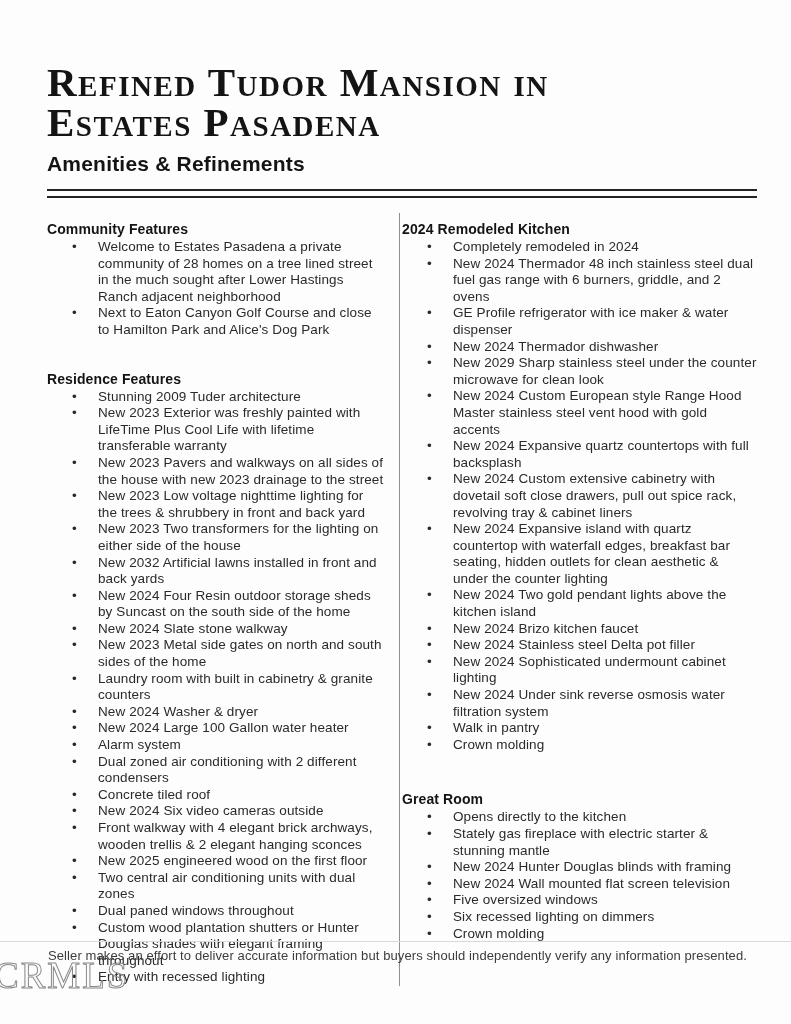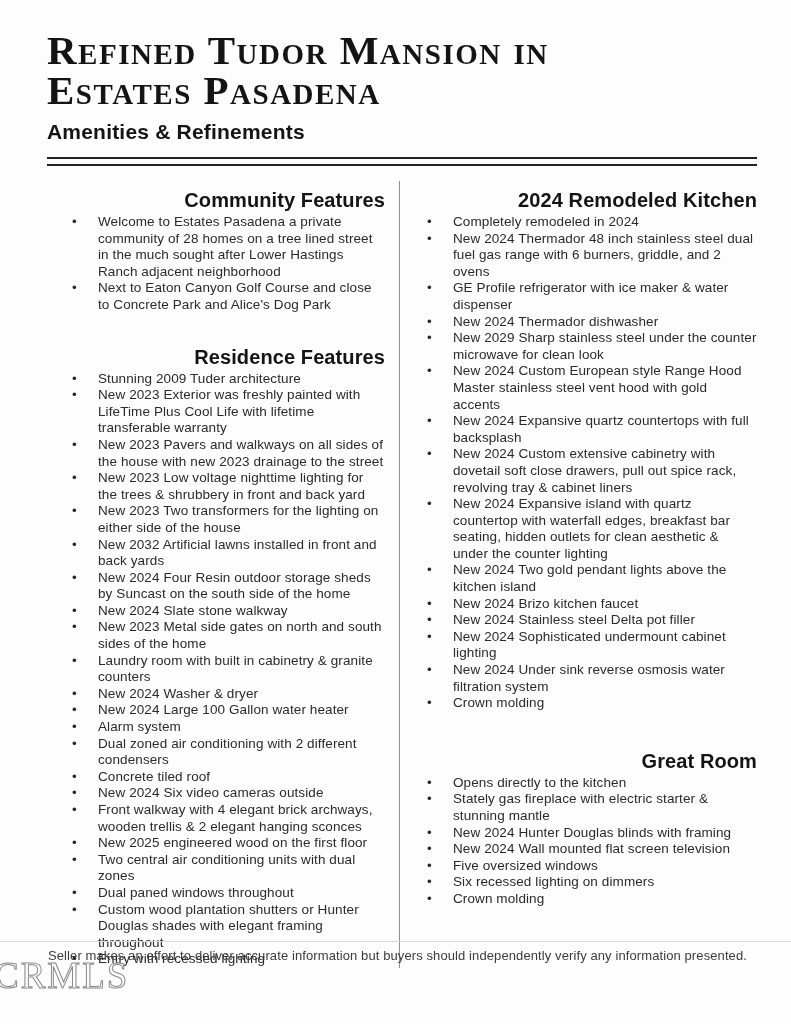--- a/index.html
+++ b/index.html
@@ -24,21 +24,21 @@
   }
   .page{
     position:relative;
     width:791px; height:1024px;
   }
   .content{
     position:absolute;
     left:47px; right:34px; top:0;
   }
   
-  .doc-header{ padding-top:30px; }
+  .doc-header{ padding-top:62px; }
   .doc-title{
     font-family:"Liberation Serif","DejaVu Serif",serif;
     font-weight:bold;
     font-variant:small-caps;
     font-size:41px;
     line-height:40px;
     letter-spacing:1.5px;
     color:var(--heading);
     margin:0;
   }
@@ -68,26 +68,25 @@
     padding-right:14px;
   }
   .col-right{
     flex:1;
     border-left:1px solid var(--divider);
     padding-left:2px;
   }
   .section + .section{ margin-top:32px; }
   .section.extra-gap{ margin-top:38px; }
   .section-heading{
-    font-size:20px;
+    font-size:14px;
     font-weight:bold;
     color:var(--heading);
     margin:0 0 2px 0;
     letter-spacing:0.1px;
-    text-align:right;
   }
   ul.bullets{
     list-style:none;
     margin:0; padding:0;
   }
   ul.bullets li{
     position:relative;
     padding-left:51px;
     font-size:13.5px;
     line-height:16.6px;
@@ -139,21 +138,21 @@
       <div class="double-rule"></div>
     </header>
 
     <div class="columns">
 
       <div class="col col-left">
         <section class="section">
           <h3 class="section-heading">Community Features</h3>
           <ul class="bullets">
               <li>Welcome to Estates Pasadena a private community of 28 homes on a tree lined street in the much sought after Lower Hastings Ranch adjacent neighborhood</li>
-              <li>Next to Eaton Canyon Golf Course and close to Concrete Park and Alice's Dog Park</li>
+              <li>Next to Eaton Canyon Golf Course and close to Hamilton Park and Alice's Dog Park</li>
             </ul>
         </section>
         <section class="section">
           <h3 class="section-heading">Residence Features</h3>
           <ul class="bullets">
               <li>Stunning 2009 Tuder architecture</li>
               <li>New 2023 Exterior was freshly painted with LifeTime Plus Cool Life with lifetime transferable warranty</li>
               <li>New 2023 Pavers and walkways on all sides of the house with new 2023 drainage to the street</li>
               <li>New 2023 Low voltage nighttime lighting for the trees &amp; shrubbery in front and back yard</li>
               <li>New 2023 Two transformers for the lighting on either side of the house</li>
@@ -189,20 +188,21 @@
               <li>New 2029 Sharp stainless steel under the counter microwave for clean look</li>
               <li>New 2024 Custom European style Range Hood Master stainless steel vent hood with gold accents</li>
               <li>New 2024 Expansive quartz countertops with full backsplash</li>
               <li>New 2024 Custom extensive cabinetry with dovetail soft close drawers, pull out spice rack, revolving tray &amp; cabinet liners</li>
               <li>New 2024 Expansive island with quartz countertop with waterfall edges, breakfast bar seating, hidden outlets for clean aesthetic &amp; under the counter lighting</li>
               <li>New 2024 Two gold pendant lights above the kitchen island</li>
               <li>New 2024 Brizo kitchen faucet</li>
               <li>New 2024 Stainless steel Delta pot filler</li>
               <li>New 2024 Sophisticated undermount cabinet lighting</li>
               <li>New 2024 Under sink reverse osmosis water filtration system</li>
+              <li>Walk in pantry</li>
               <li>Crown molding</li>
             </ul>
         </section>
         <section class="section extra-gap">
           <h3 class="section-heading">Great Room</h3>
           <ul class="bullets">
               <li>Opens directly to the kitchen</li>
               <li>Stately gas fireplace with electric starter &amp; stunning mantle</li>
               <li>New 2024 Hunter Douglas blinds with framing</li>
               <li>New 2024 Wall mounted flat screen television</li>

